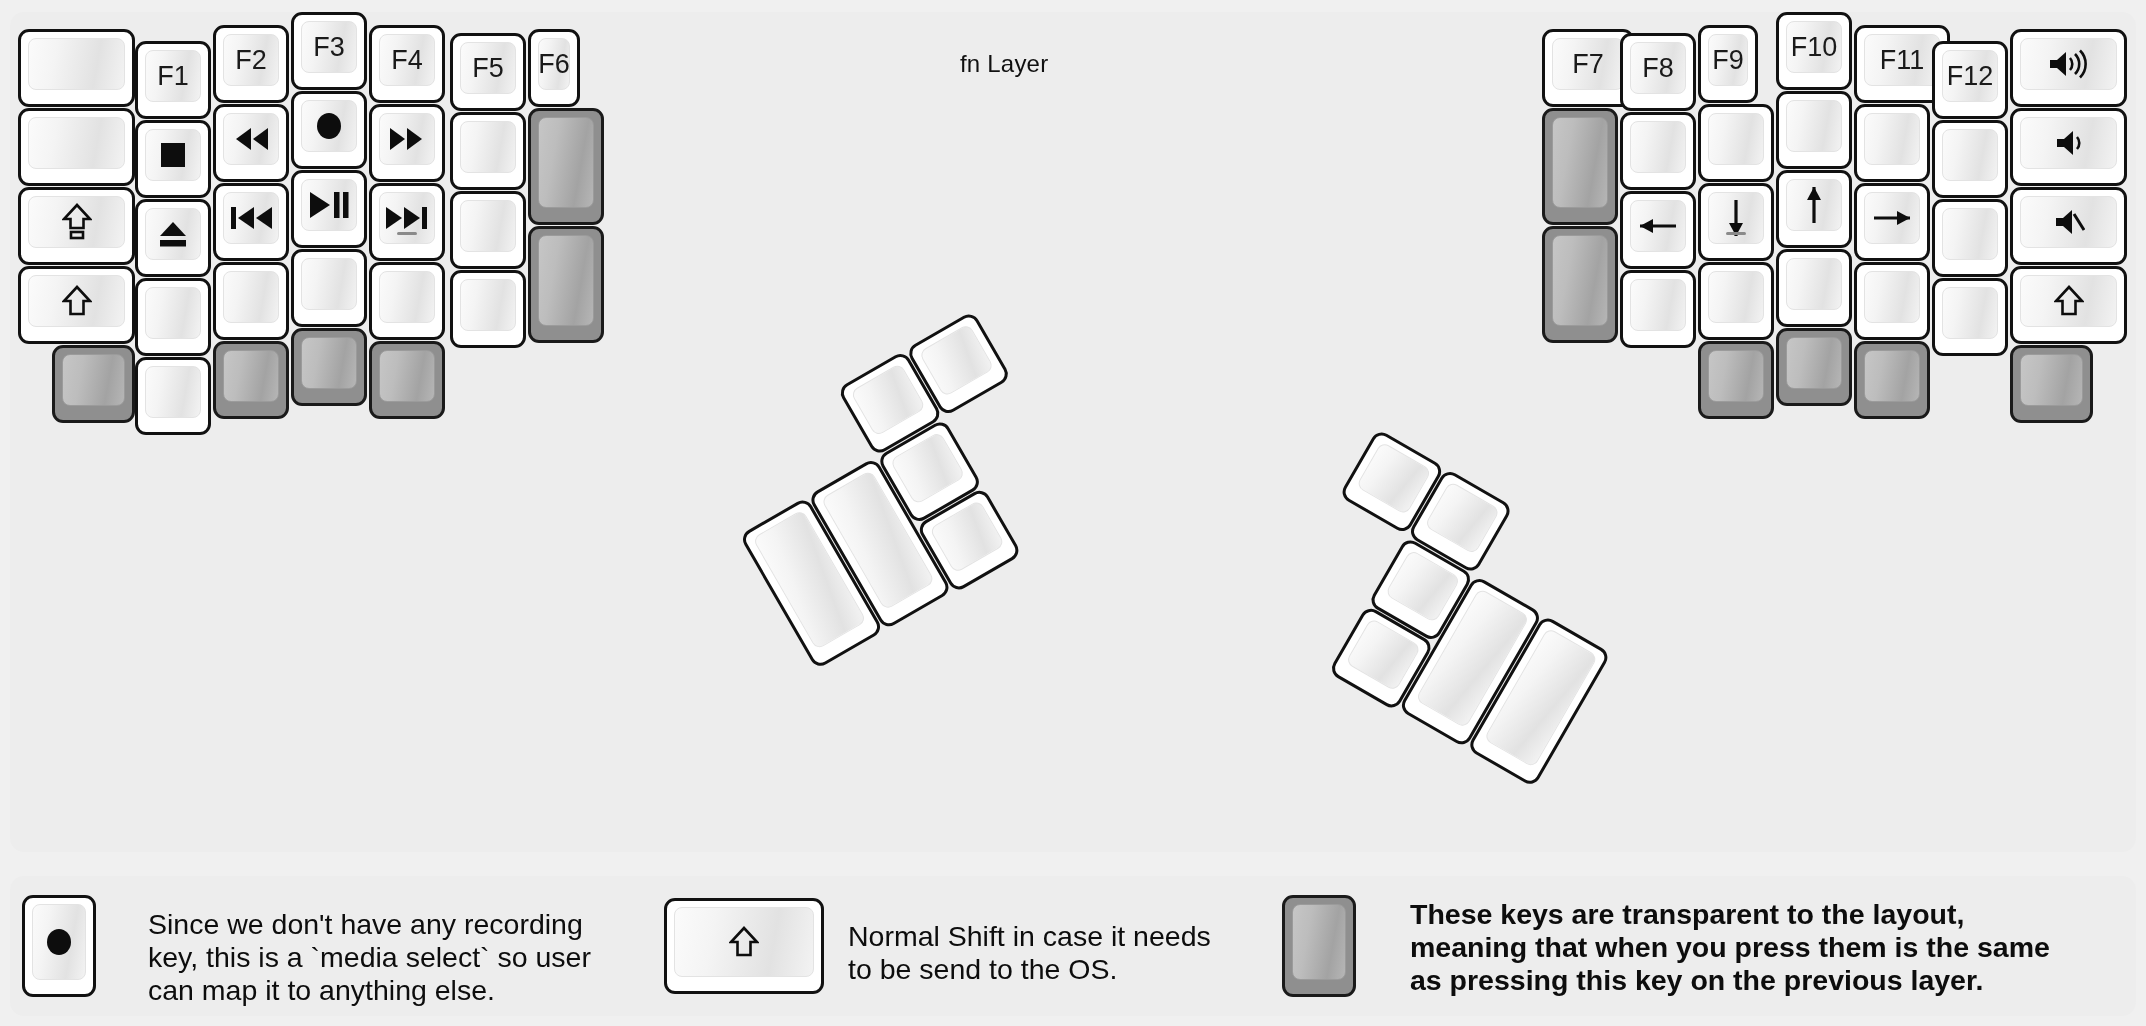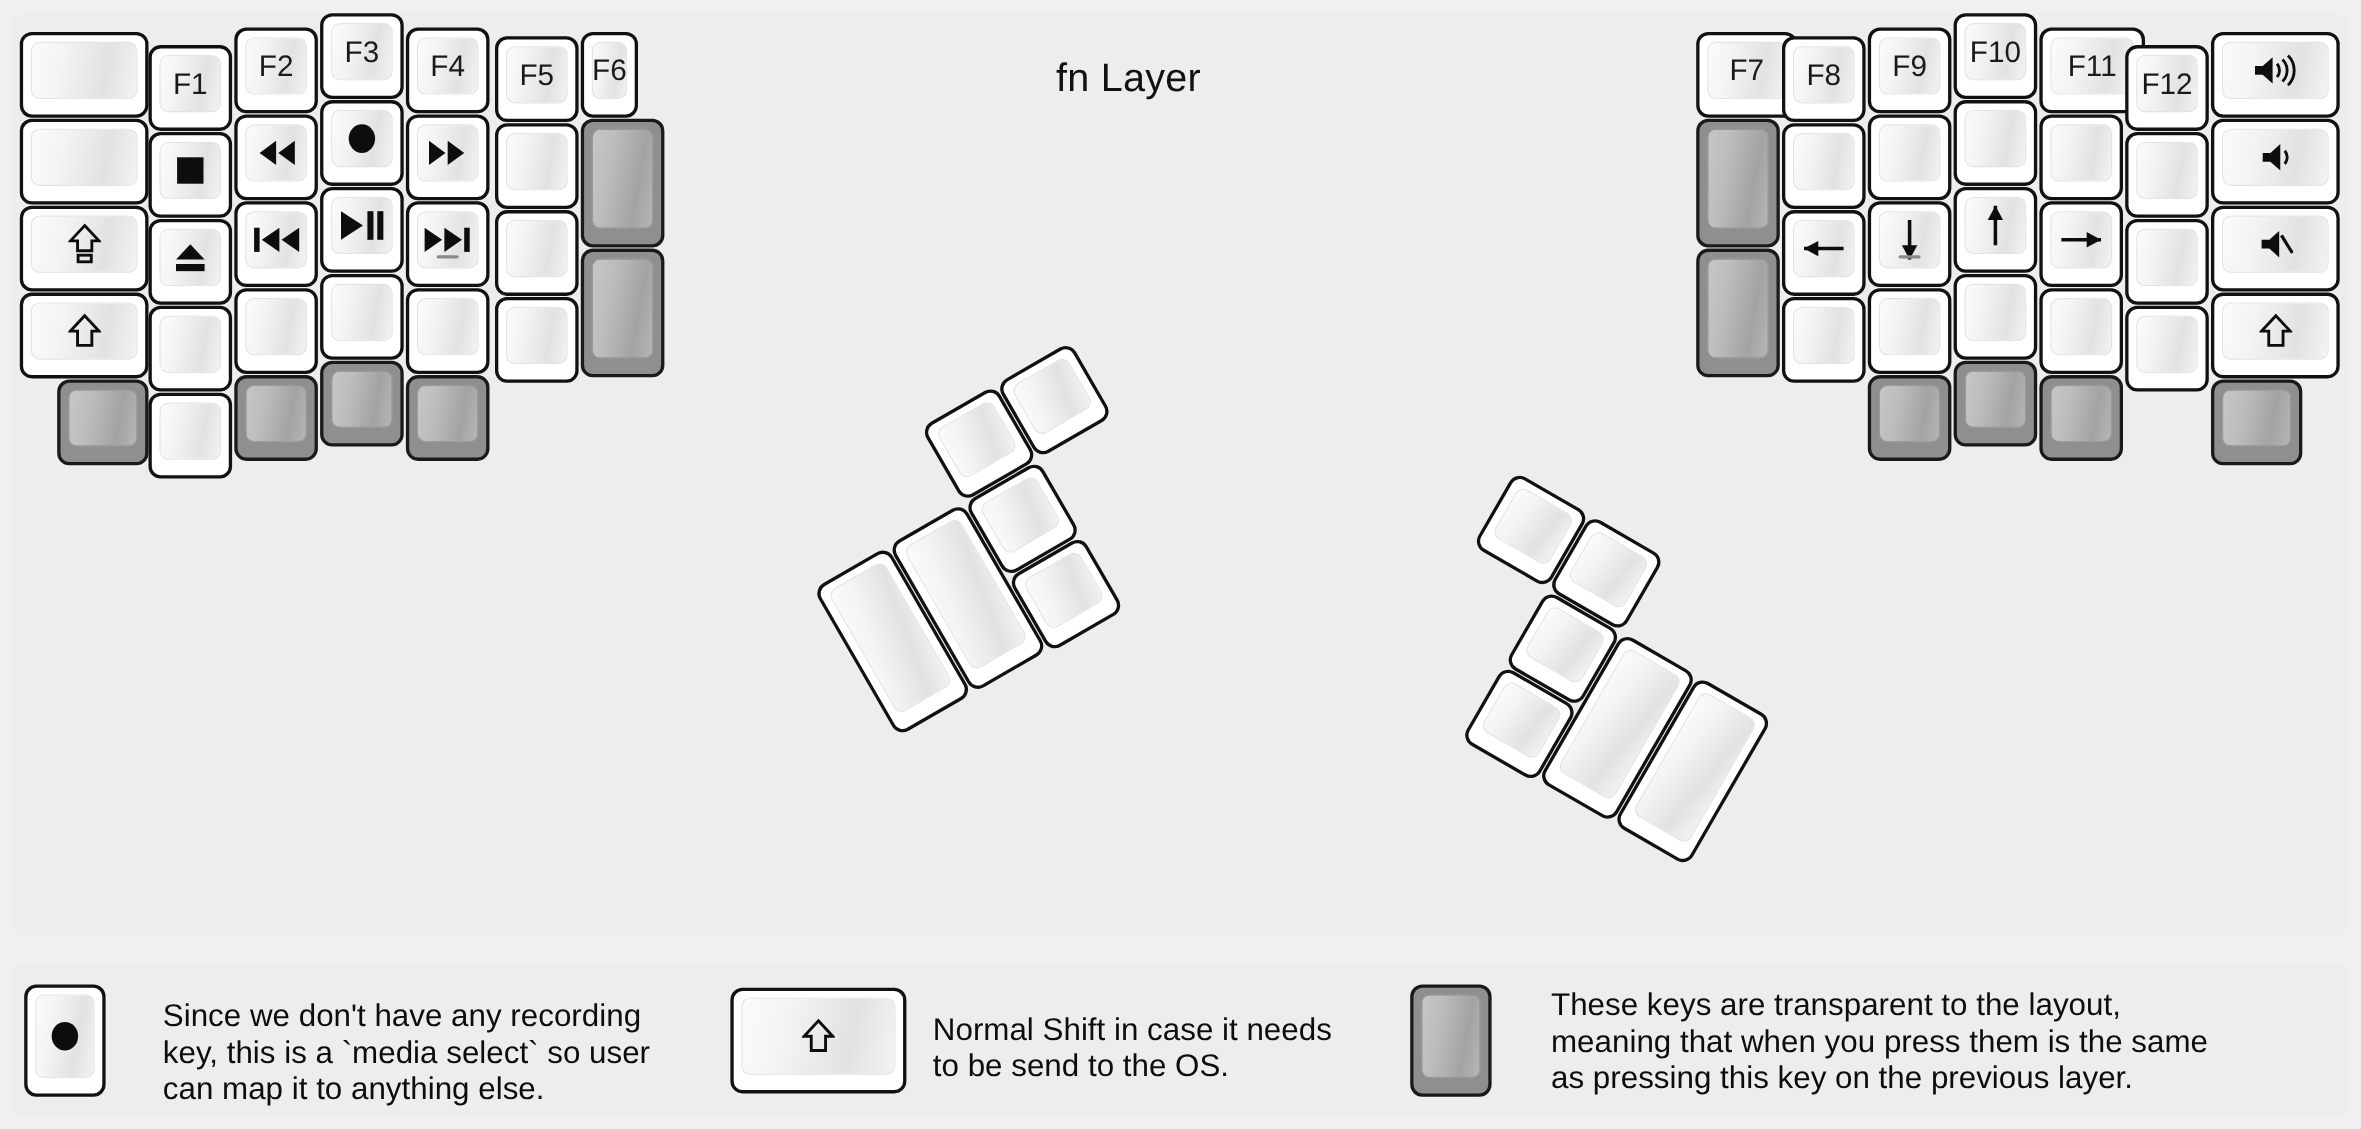--- a/index.html
+++ b/index.html
@@ -12,21 +12,21 @@
     position:absolute;left:10px;top:12px;width:2126px;height:840px;
     background:#ededed;border-radius:14px;
   }
   .legend-panel{
     position:absolute;left:10px;top:876px;width:2126px;height:140px;
     background:#ededed;border-radius:14px;
   }
 
   .title{
     position:absolute;left:960px;top:50px;width:320px;
-    font-size:36px;color:#111;text-align:left;letter-spacing:0.2px;
+    font-size:24px;color:#111;text-align:left;letter-spacing:0.2px;
   }
 
   
   .key{position:absolute;box-sizing:border-box;background:#ffffff;
        border:3px solid #111;border-radius:11px;}
   .key > .cap{
     position:absolute;left:7px;right:7px;top:6px;bottom:14px;
     border-radius:8px;border:1px solid #e3e3e3;
     background:linear-gradient(100deg,#fbfbfb 0%,#f4f4f4 28%,#e2e2e2 70%,#f3f3f3 100%);
     display:flex;align-items:center;justify-content:center;
@@ -260,21 +260,21 @@
             <svg width="40" height="24" viewBox="0 0 40 24" fill="#0d0d0d">
               <path d="M2 12 L38 12" stroke="#0d0d0d" stroke-width="3.2"></path>
               <path d="M2 12 L15 5 L15 19 Z"></path>
             </svg>
           </span>
         </div>
       </div>
       <div class="key" style="left: 1620px; top: 270px; width: 76px; height: 78px;">
         <div class="cap"></div>
       </div>
-      <div class="key" style="left: 1698px; top: 25px; width: 76px; height: 78px;">
+      <div class="key" style="left: 1698px; top: 25px; width: 60px; height: 78px;">
         <div class="cap">
           <span>F9</span>
         </div>
       </div>
       <div class="key" style="left: 1698px; top: 104px; width: 76px; height: 78px;">
         <div class="cap"></div>
       </div>
       <div class="key" style="left: 1698px; top: 183px; width: 76px; height: 78px;">
         <div class="cap">
           <span class="glyph">
@@ -461,18 +461,18 @@
               <path d="M15 2 L28 16 L21.5 16 L21.5 29 L8.5 29 L8.5 16 L2 16 Z" fill="none" stroke="#0d0d0d" stroke-width="2.6" stroke-linejoin="miter"></path>
             </svg>
           </span>
         </div>
       </div>
       <div class="legend-text" style="left: 848px; top: 920px;">Normal Shift in case it needs
 to be send to the OS.</div>
       <div class="key trans" style="left: 1282px; top: 895px; width: 74px; height: 102px;">
         <div class="cap"></div>
       </div>
-      <div class="legend-text" style="left: 1410px; top: 898px;">These keys are transparent to the layout,
+      <div class="legend-text" style="left: 1410px; top: 898px; font-weight: bold;">These keys are transparent to the layout,
 meaning that when you press them is the same
 as pressing this key on the previous layer.</div>
     </div>
 
 </div>
 
 </body></html>

